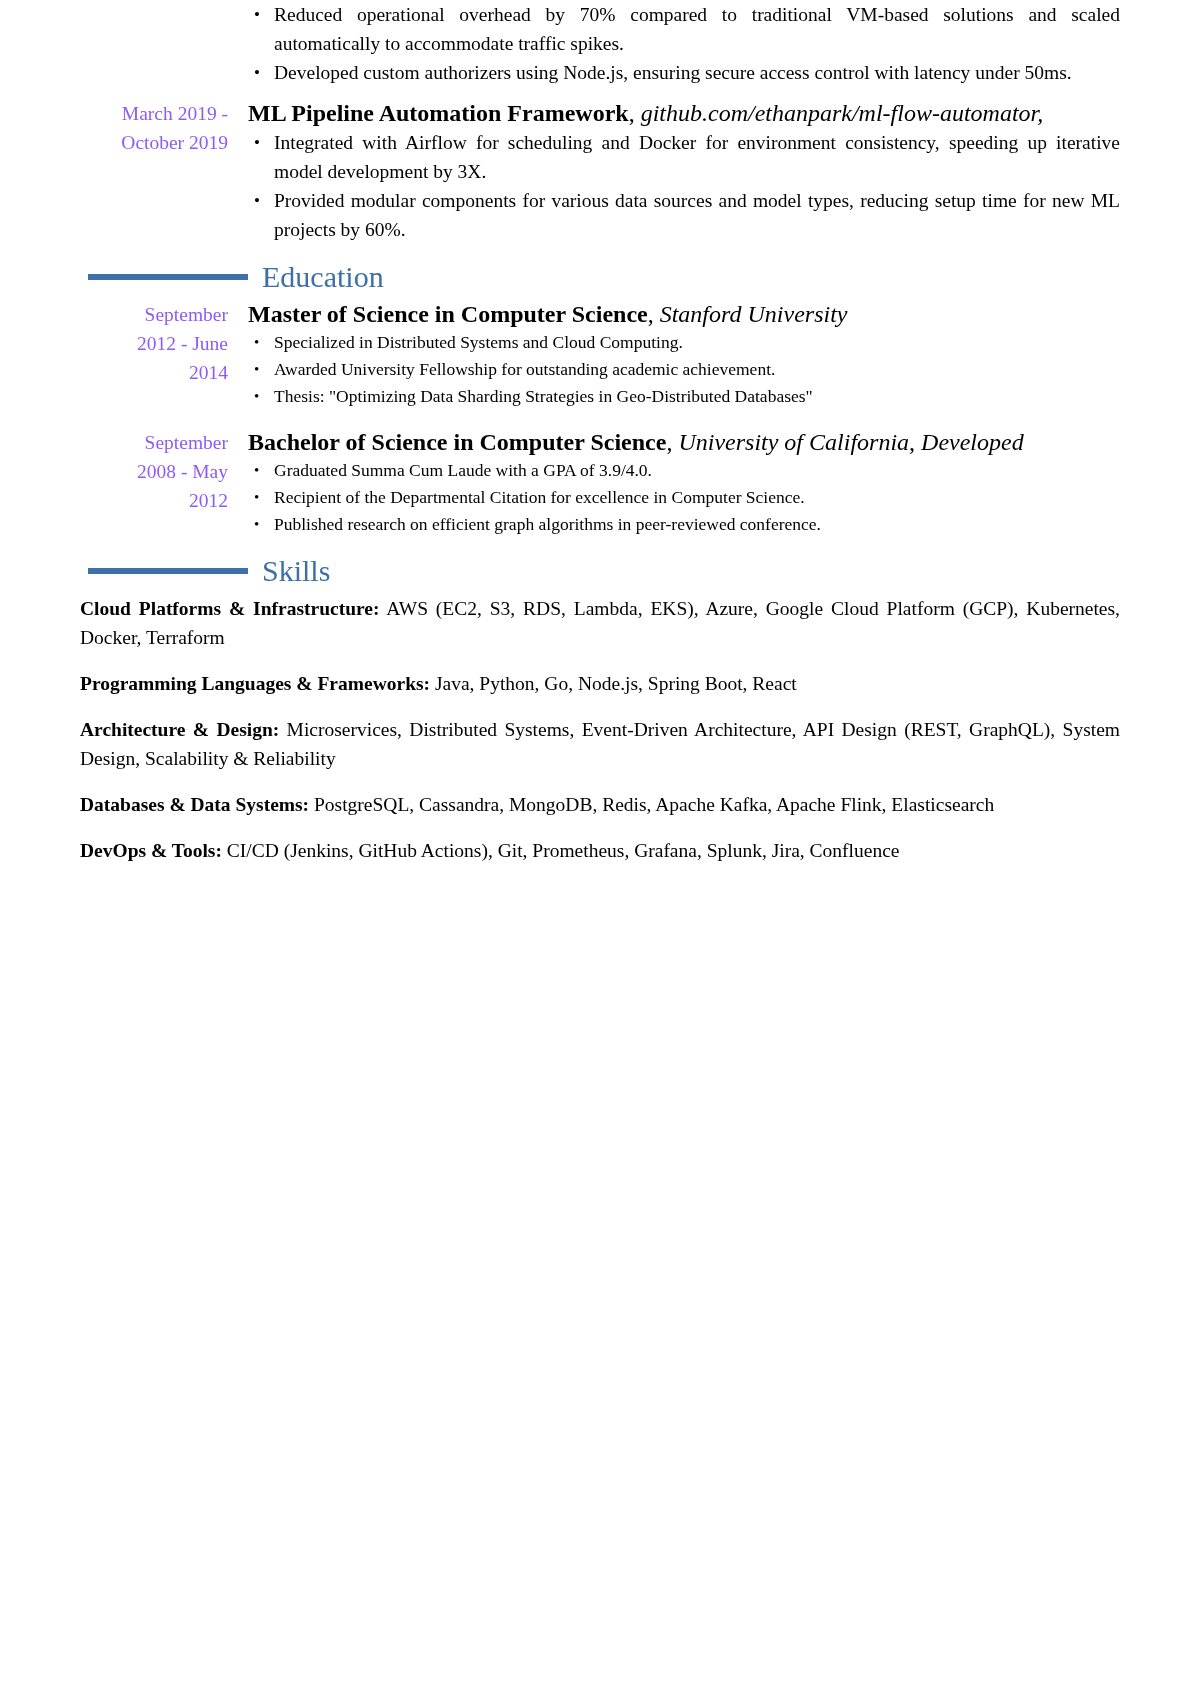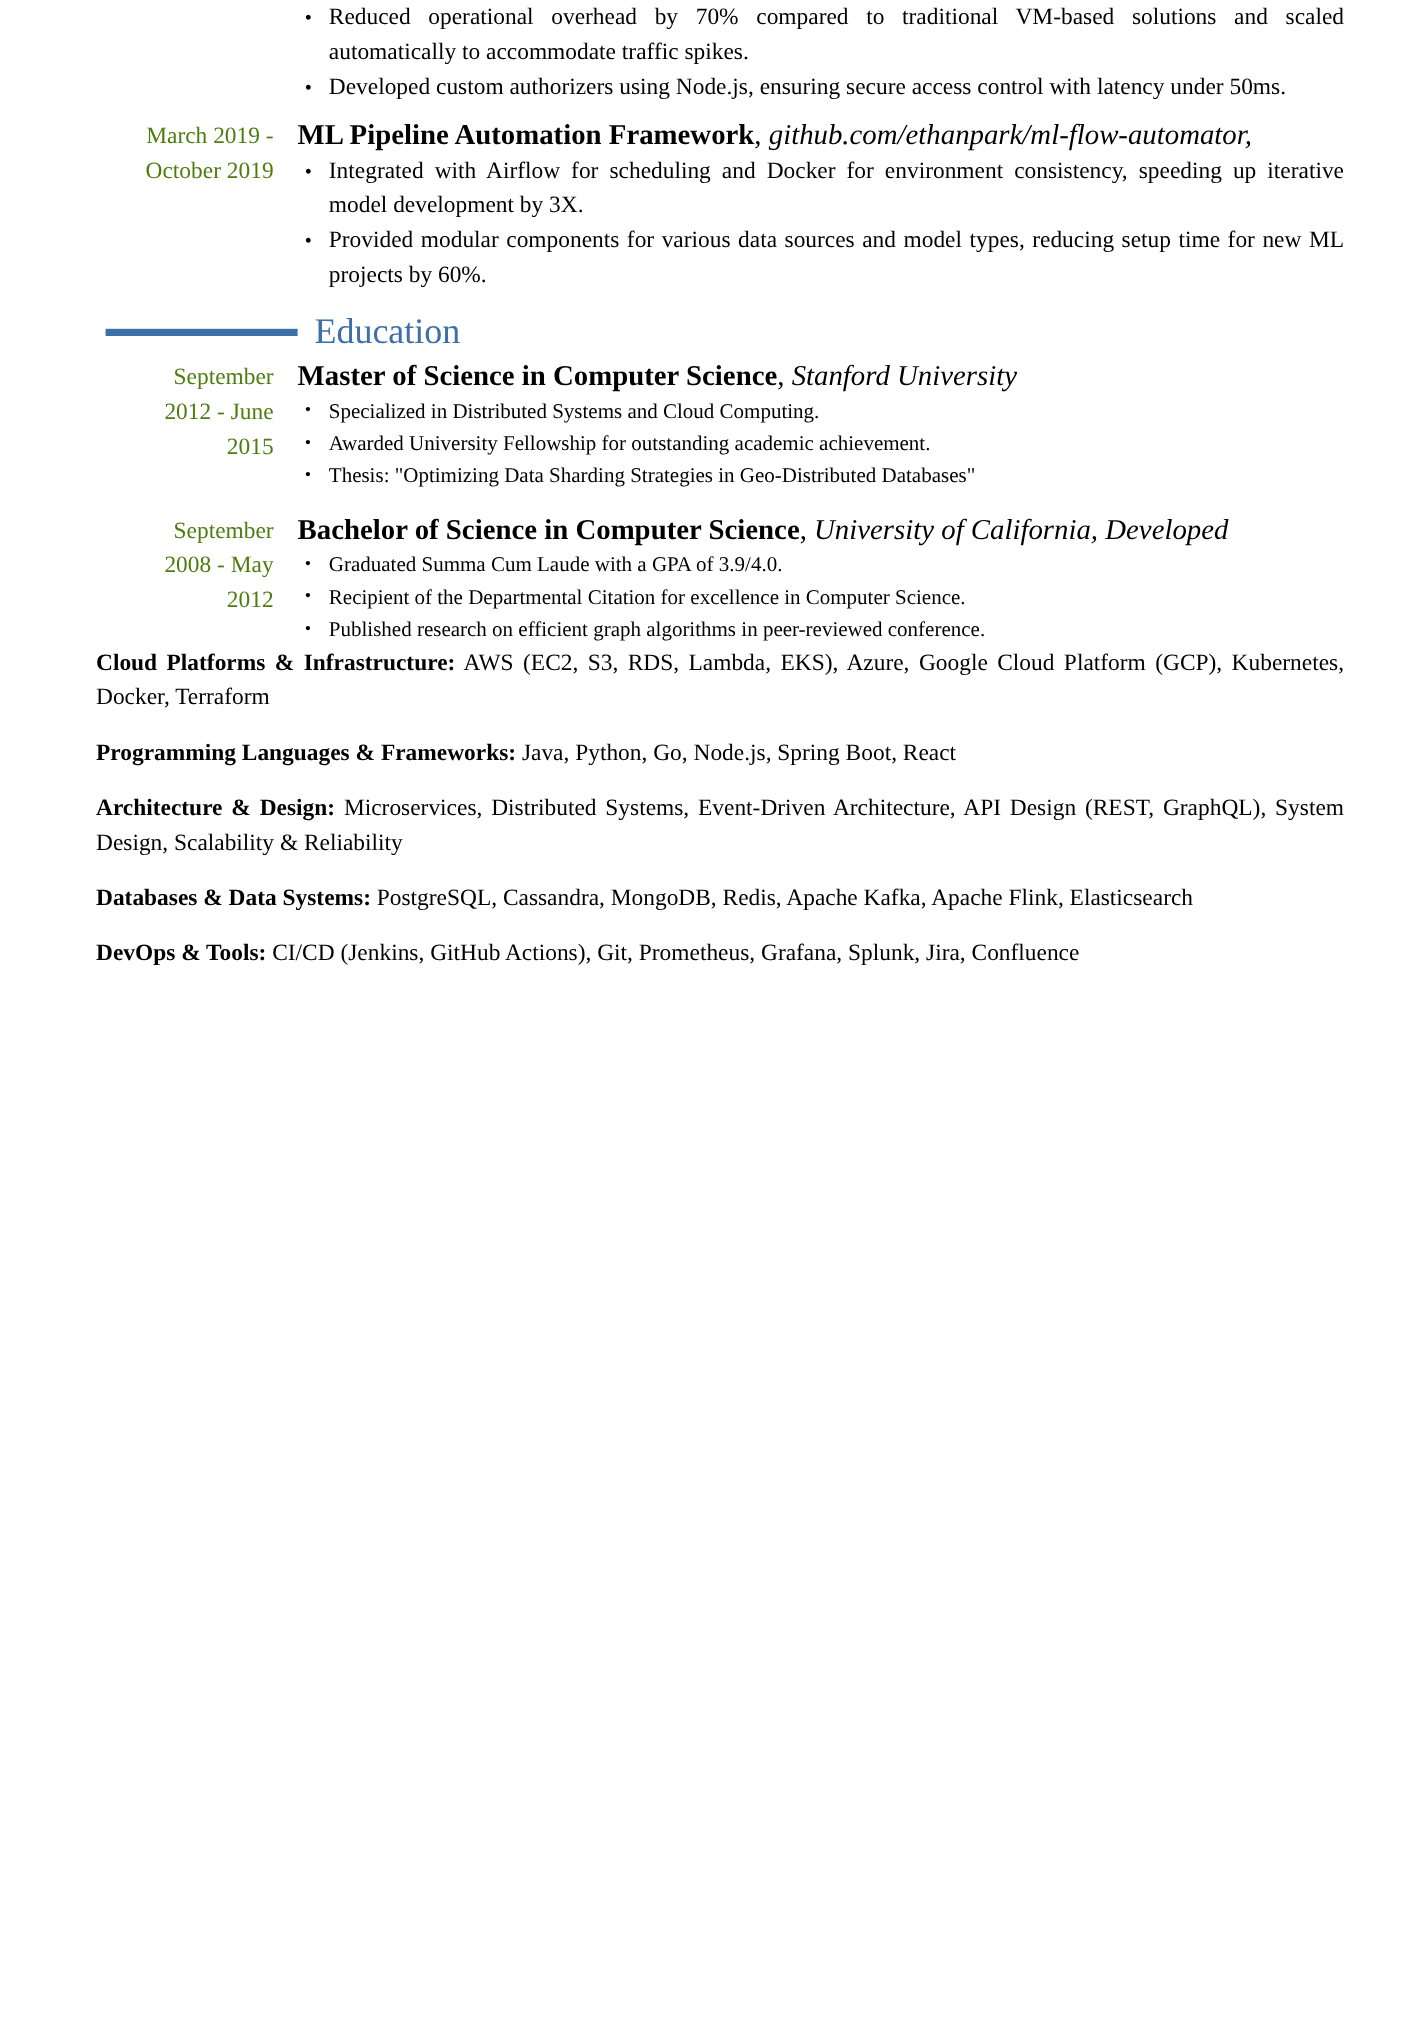--- a/index.html
+++ b/index.html
@@ -32,21 +32,21 @@
     margin-left: 80px;
   }
   .date-col {
     width: 158px;
     flex: 0 0 158px;
     text-align: right;
     font-size: 19.5px;
     line-height: 29px;
     padding-right: 10px;
     box-sizing: border-box;
-    color: #4d7c0f;
+    color: #8b5cf6;
   }
   .body-col {
     flex: 1 1 auto;
     padding-left: 10px;
     box-sizing: border-box;
   }
 
   .entry-title {
     font-size: 24px;
     line-height: 29px;
@@ -169,21 +169,21 @@
 
   <div class="section-head">
     <div class="section-rule"></div>
     <h2 class="section-title">Education</h2>
   </div>
 
   <div class="entry">
     <div class="date-col">
       <div>September</div>
       <div>2012 - June</div>
-      <div>2015</div>
+      <div>2014</div>
     </div>
     <div class="body-col">
       <p class="entry-title"><span class="t-bold">Master of Science in Computer Science</span><span>,</span> <span class="t-italic">Stanford University</span></p>
       <ul class="bullets tight">
         <li>Specialized in Distributed Systems and Cloud Computing.</li>
         <li>Awarded University Fellowship for outstanding academic achievement.</li>
         <li>Thesis: "Optimizing Data Sharding Strategies in Geo-Distributed Databases"</li>
       </ul>
     </div>
   </div>
@@ -199,20 +199,24 @@
     <div class="body-col">
       <p class="entry-title"><span class="t-bold">Bachelor of Science in Computer Science</span><span>,</span> <span class="t-italic">University of California, Developed</span></p>
       <ul class="bullets tight">
         <li>Graduated Summa Cum Laude with a GPA of 3.9/4.0.</li>
         <li>Recipient of the Departmental Citation for excellence in Computer Science.</li>
         <li>Published research on efficient graph algorithms in peer-reviewed conference.</li>
       </ul>
     </div>
   </div>
 
+  <div class="section-head">
+    <div class="section-rule"></div>
+    <h2 class="section-title">Skills</h2>
+  </div>
 
   <div class="skills-block">
     <p class="skill-row"><span class="skill-cat">Cloud Platforms &amp; Infrastructure:</span> <span>AWS (EC2, S3, RDS, Lambda, EKS), Azure, Google Cloud Platform (GCP), Kubernetes, Docker, Terraform</span></p>
     <p class="skill-row"><span class="skill-cat">Programming Languages &amp; Frameworks:</span> <span>Java, Python, Go, Node.js, Spring Boot, React</span></p>
     <p class="skill-row"><span class="skill-cat">Architecture &amp; Design:</span> <span>Microservices, Distributed Systems, Event-Driven Architecture, API Design (REST, GraphQL), System Design, Scalability &amp; Reliability</span></p>
     <p class="skill-row"><span class="skill-cat">Databases &amp; Data Systems:</span> <span>PostgreSQL, Cassandra, MongoDB, Redis, Apache Kafka, Apache Flink, Elasticsearch</span></p>
     <p class="skill-row"><span class="skill-cat">DevOps &amp; Tools:</span> <span>CI/CD (Jenkins, GitHub Actions), Git, Prometheus, Grafana, Splunk, Jira, Confluence</span></p>
   </div>
 
 </div>

